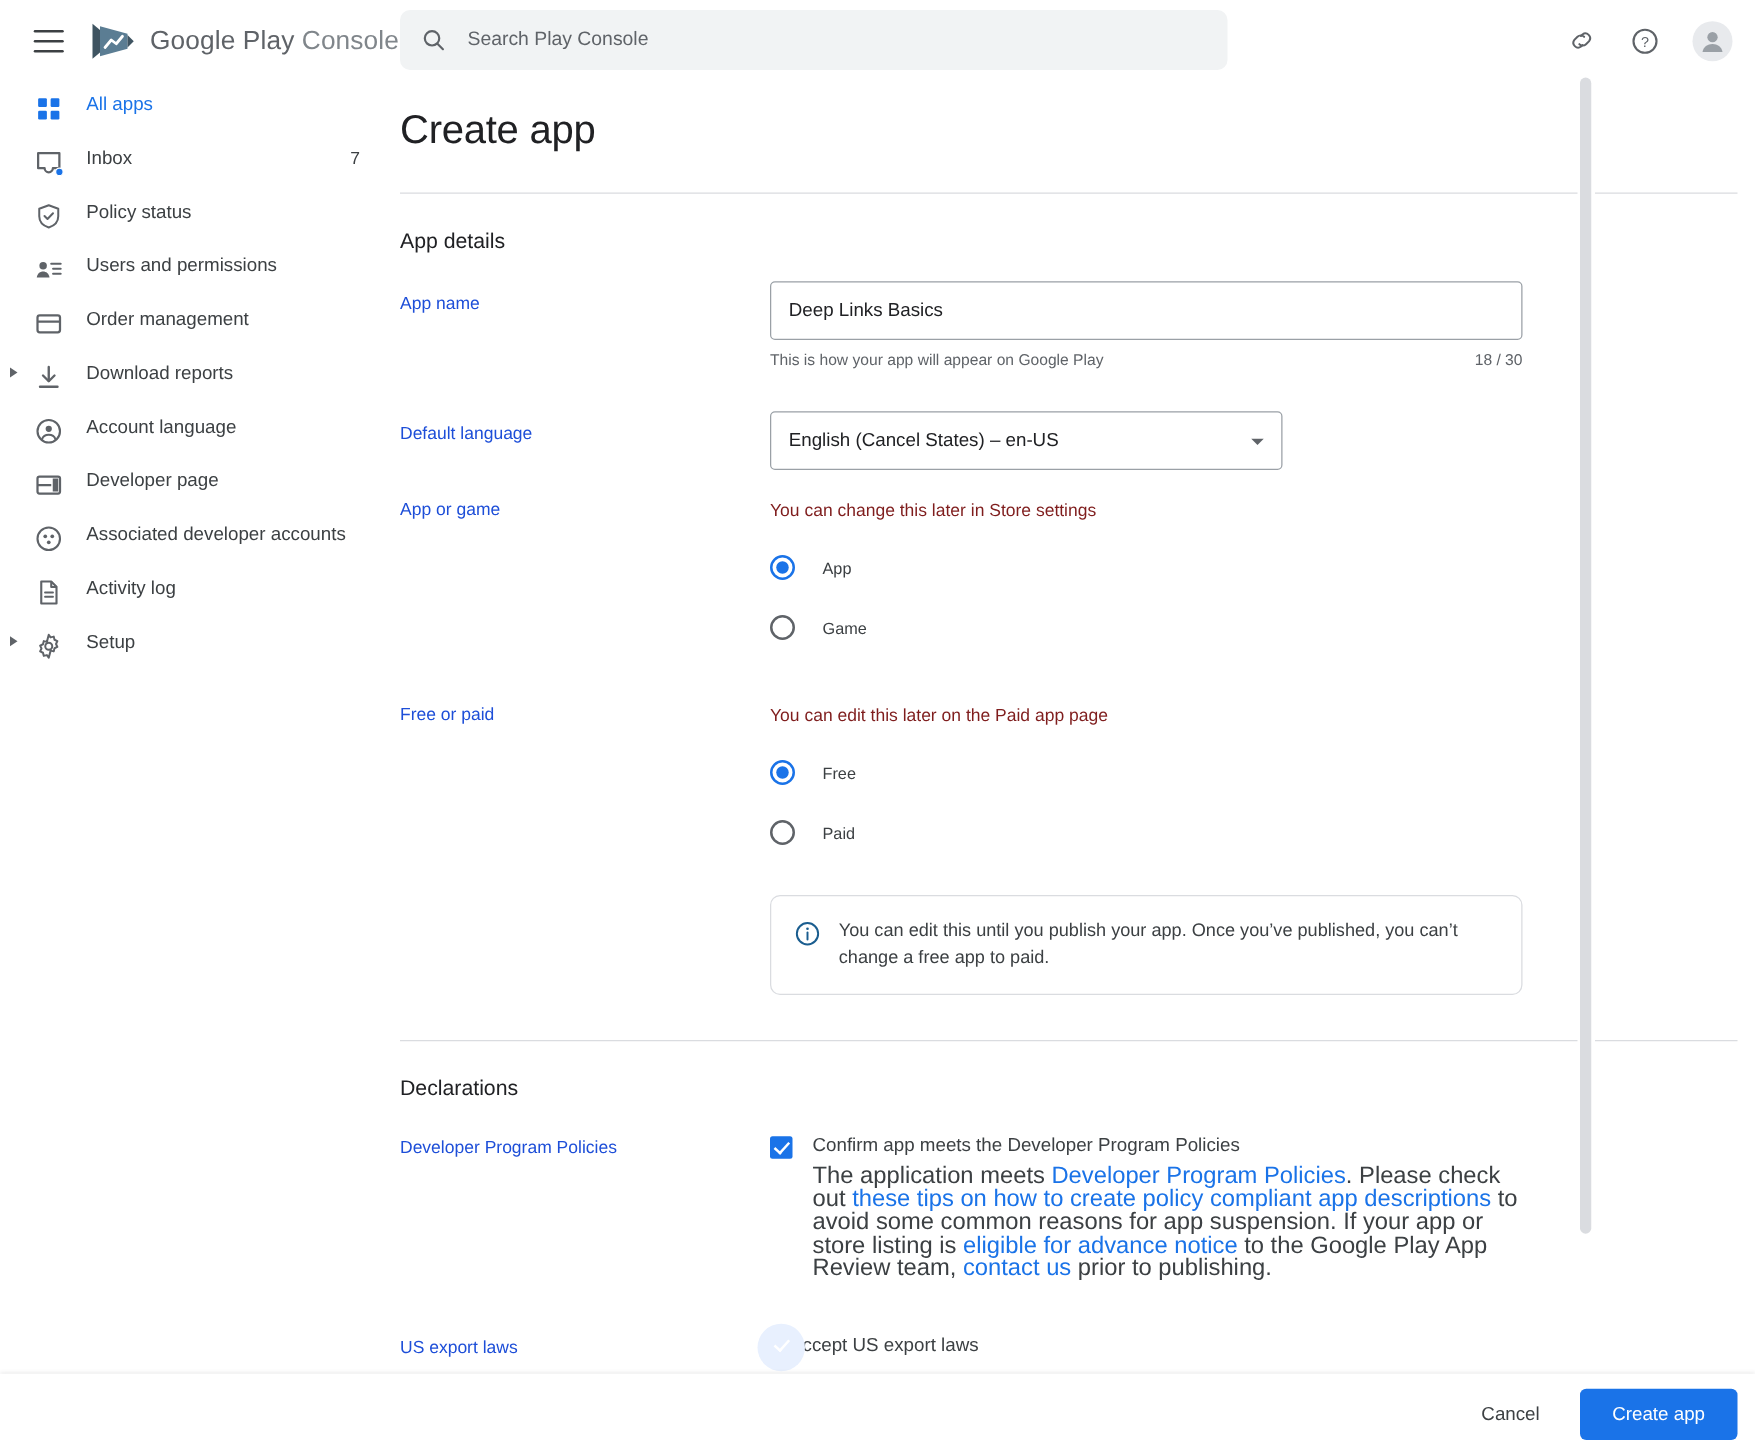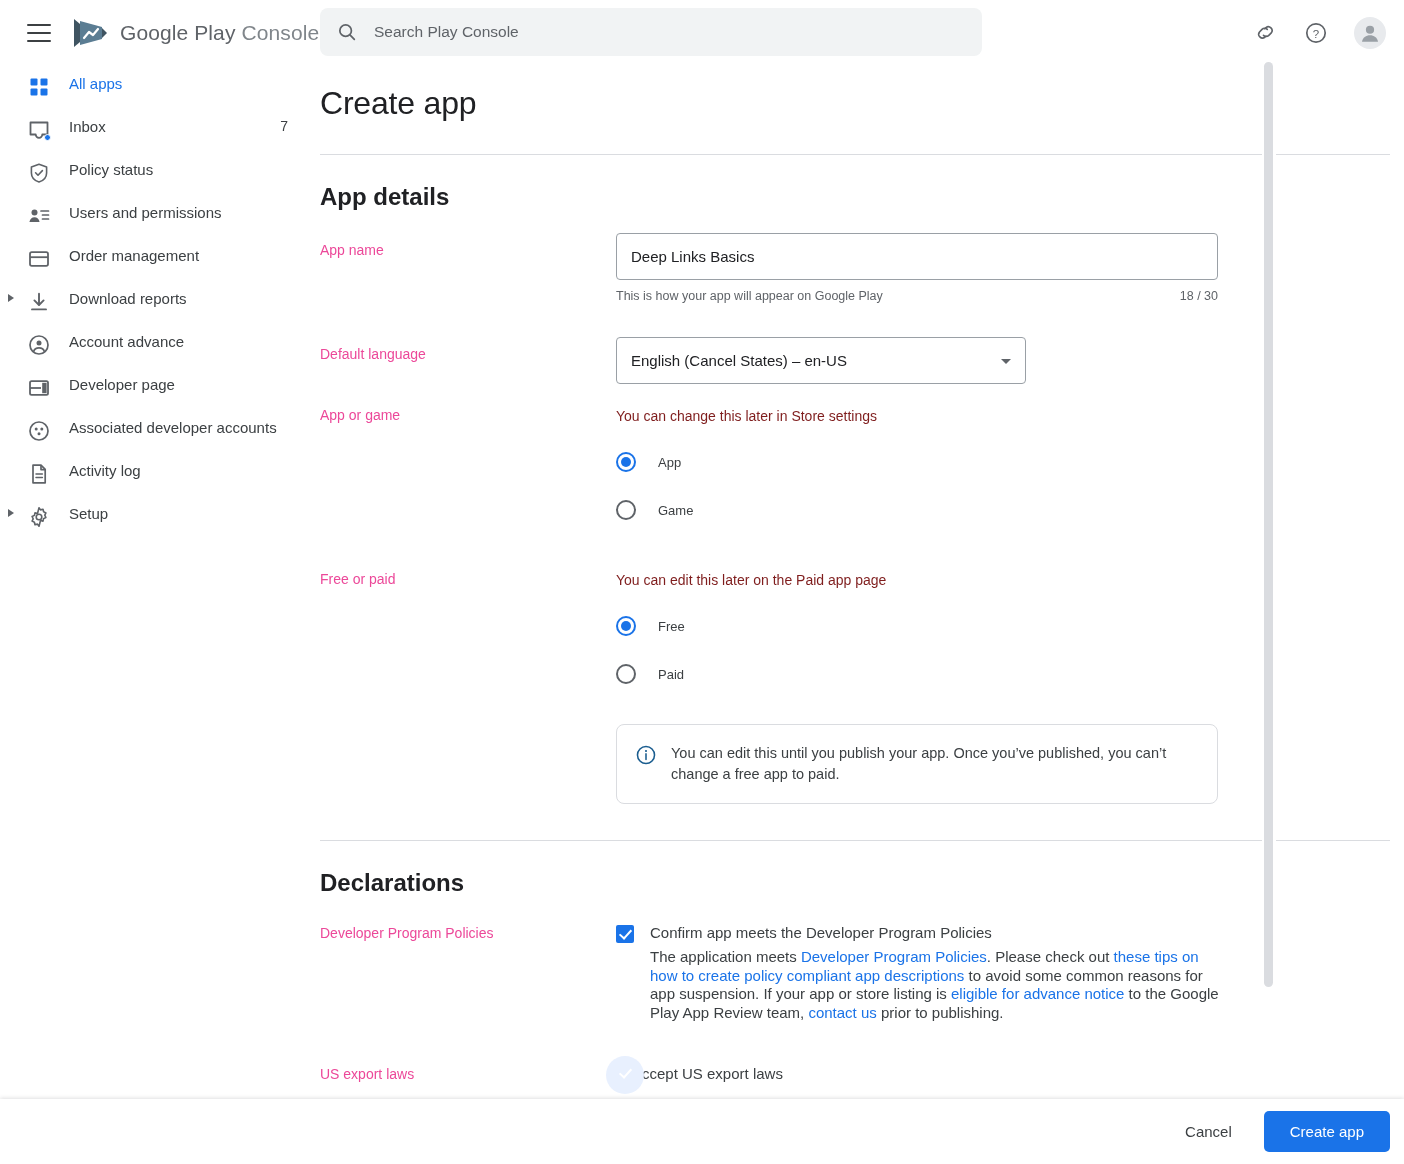--- a/index.html
+++ b/index.html
@@ -67,24 +67,24 @@
   .nav-count { margin-left: auto; font-size: 14px; color: #3c4043; padding-top: 1px; }
   .dot-badge {
     position: absolute; right: 0px; bottom: 1px; width: 7px; height: 7px;
     background: #1a73e8; border-radius: 50%; border: 1.5px solid #fff;
   }
 
   
   .main { position: absolute; left: 300px; top: 65px; width: 1104px; height: 1034px; }
   .page-title { font-size: 32px; font-weight: 400; color: #202124; margin: 20px 0 0 20px; letter-spacing: -.2px; }
   .hr { height: 1px; background: #dadce0; margin: 32px 14px 0 20px; }
-  .section-title { font-size: 24px; font-weight: 700; color: #202124; margin: 28px 0 0 20px; }
+  .section-title { font-size: 17px; font-weight: 400; color: #202124; margin: 28px 0 0 20px; }
 
   .row { display: flex; margin-top: 22px; padding-left: 20px; }
-  .row-label { width: 296px; flex: 0 0 296px; font-size: 14px; color: #ec4899; padding-top: 9px; }
+  .row-label { width: 296px; flex: 0 0 296px; font-size: 14px; color: #1d4ed8; padding-top: 9px; }
   .row-field { flex: 1 1 auto; }
 
   .textfield {
     width: 602px; height: 47px; border: 1px solid #9aa0a6; border-radius: 4px;
     display: flex; align-items: center; padding: 0 14px; font-size: 15px; color: #202124;
     background: #fff; cursor: text;
   }
   .field-help { width: 602px; display: flex; justify-content: space-between; margin-top: 9px; }
   .field-help span { font-size: 12.5px; color: #5f6368; }
 
@@ -131,21 +131,21 @@
     border: solid #fff; border-width: 0 2px 2px 0; transform: rotate(42deg);
   }
   .chk-halo { position: relative; }
   .chk-halo::before {
     content: ""; position: absolute; left: -10px; top: -8px;
     width: 38px; height: 38px; border-radius: 50%; background: #e8f0fe; z-index: 0;
   }
   .chk-halo .chkbox { z-index: 1; }
   .chk-body { margin-left: 16px; }
   .chk-title { font-size: 15px; color: #3c4043; line-height: 20px; }
-  .chk-desc { font-size: 15px; color: #3c4043; line-height: 18.5px; margin-top: 5px; max-width: 572px; }
+  .chk-desc { font-size: 19px; color: #3c4043; line-height: 18.5px; margin-top: 5px; max-width: 572px; }
   a.lnk { color: #1a73e8; text-decoration: none; cursor: pointer; }
 
   
   .footer {
     position: absolute; left: 0; bottom: 0; width: 1404px; height: 65px;
     background: #fff; box-shadow: 0 -1px 4px rgba(60,64,67,.16);
     display: flex; align-items: center; justify-content: flex-end; padding-right: 14px; gap: 16px;
   }
   .btn-text {
     font-size: 15px; color: #3c4043; padding: 10px 16px; border-radius: 4px;
@@ -285,21 +285,21 @@
     </div>
 
     <div class="nav-item">
       <span class="nav-ico">
         <svg width="24" height="24" viewBox="0 0 24 24">
           <circle cx="12" cy="12" r="9" fill="none" stroke="#5f6368" stroke-width="1.7"></circle>
           <circle cx="12" cy="10" r="2.5" fill="#5f6368"></circle>
           <path d="M6.6 18.4c.8-2.4 2.9-3.6 5.4-3.6s4.6 1.2 5.4 3.6" fill="none" stroke="#5f6368" stroke-width="1.7" stroke-linecap="round"></path>
         </svg>
       </span>
-      <span class="nav-label">Account advance</span>
+      <span class="nav-label">Account language</span>
     </div>
 
     <div class="nav-item">
       <span class="nav-ico">
         <svg width="24" height="24" viewBox="0 0 24 24">
           <rect x="3" y="5.2" width="18" height="13.6" rx="1.6" fill="none" stroke="#5f6368" stroke-width="1.8"></rect>
           <line x1="3" y1="12" x2="14" y2="12" stroke="#5f6368" stroke-width="1.8"></line>
           <rect x="15.2" y="6.8" width="4.4" height="10.4" fill="#5f6368"></rect>
         </svg>
       </span>

